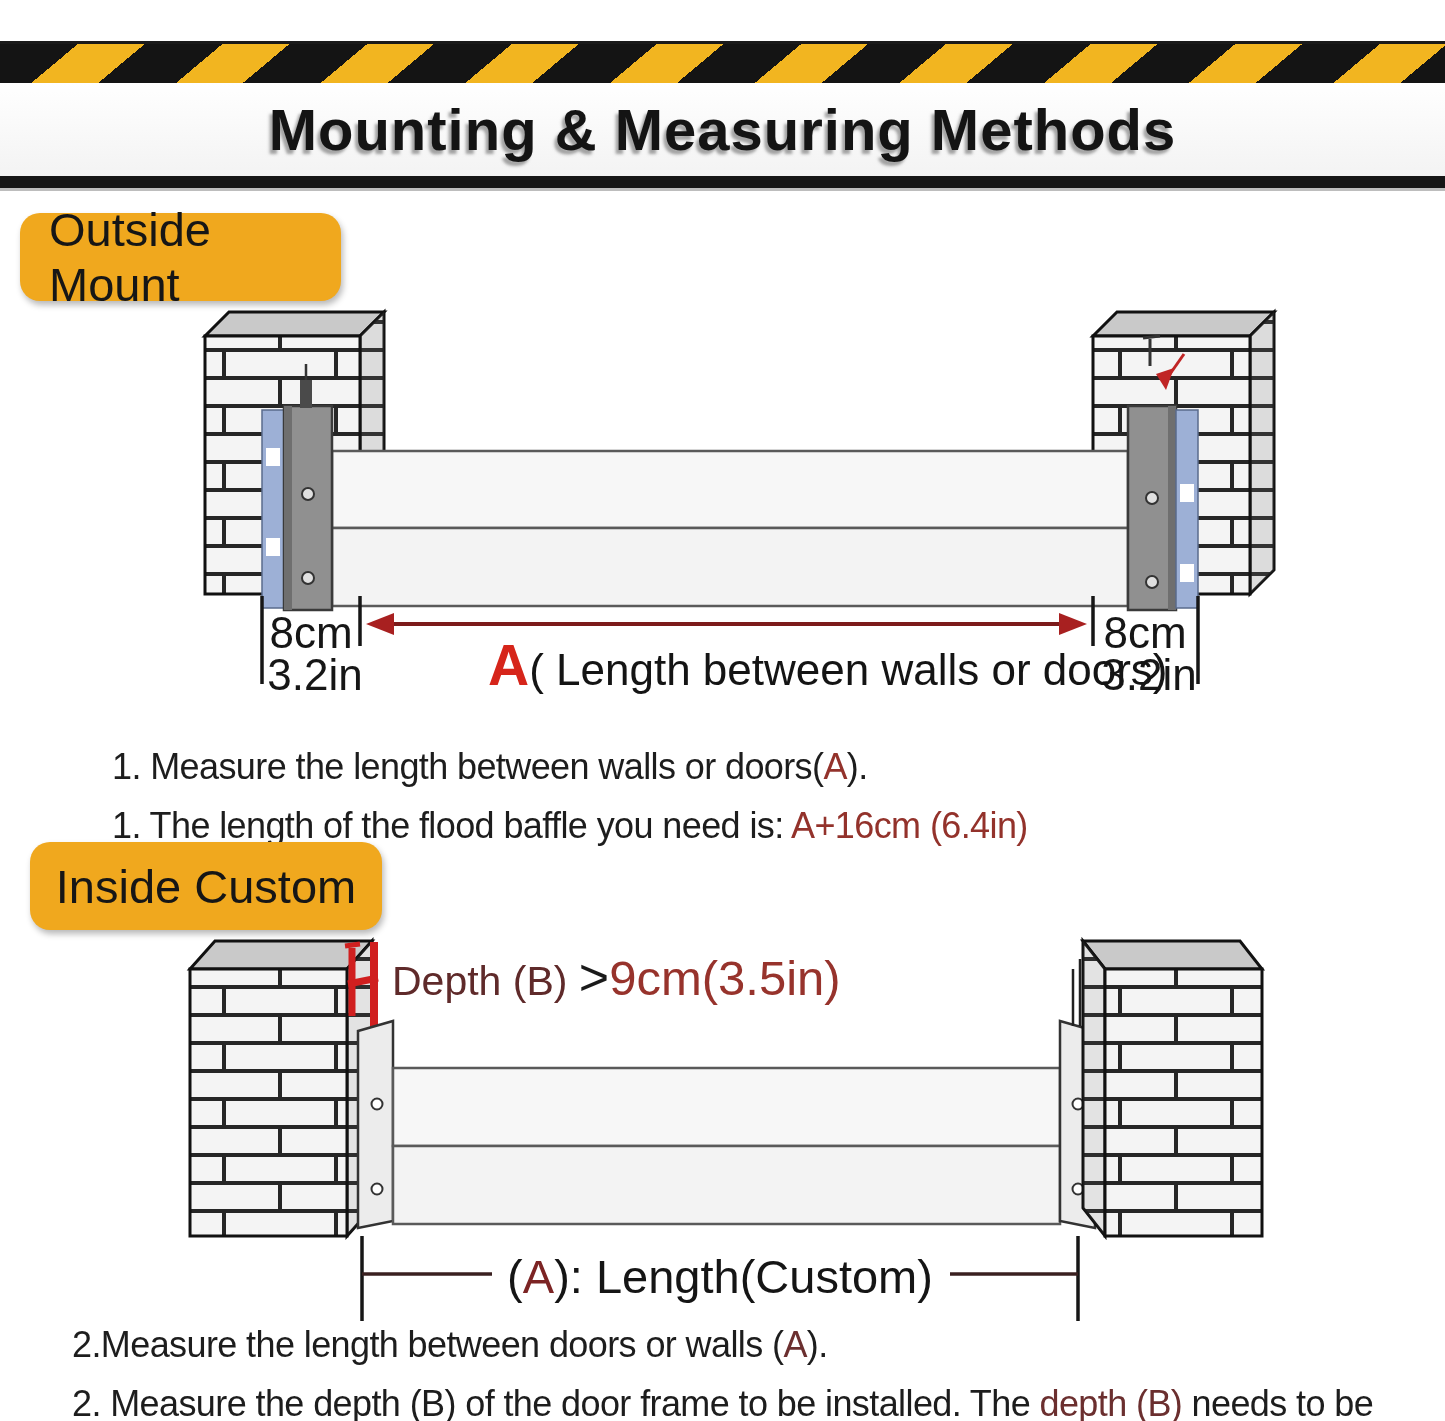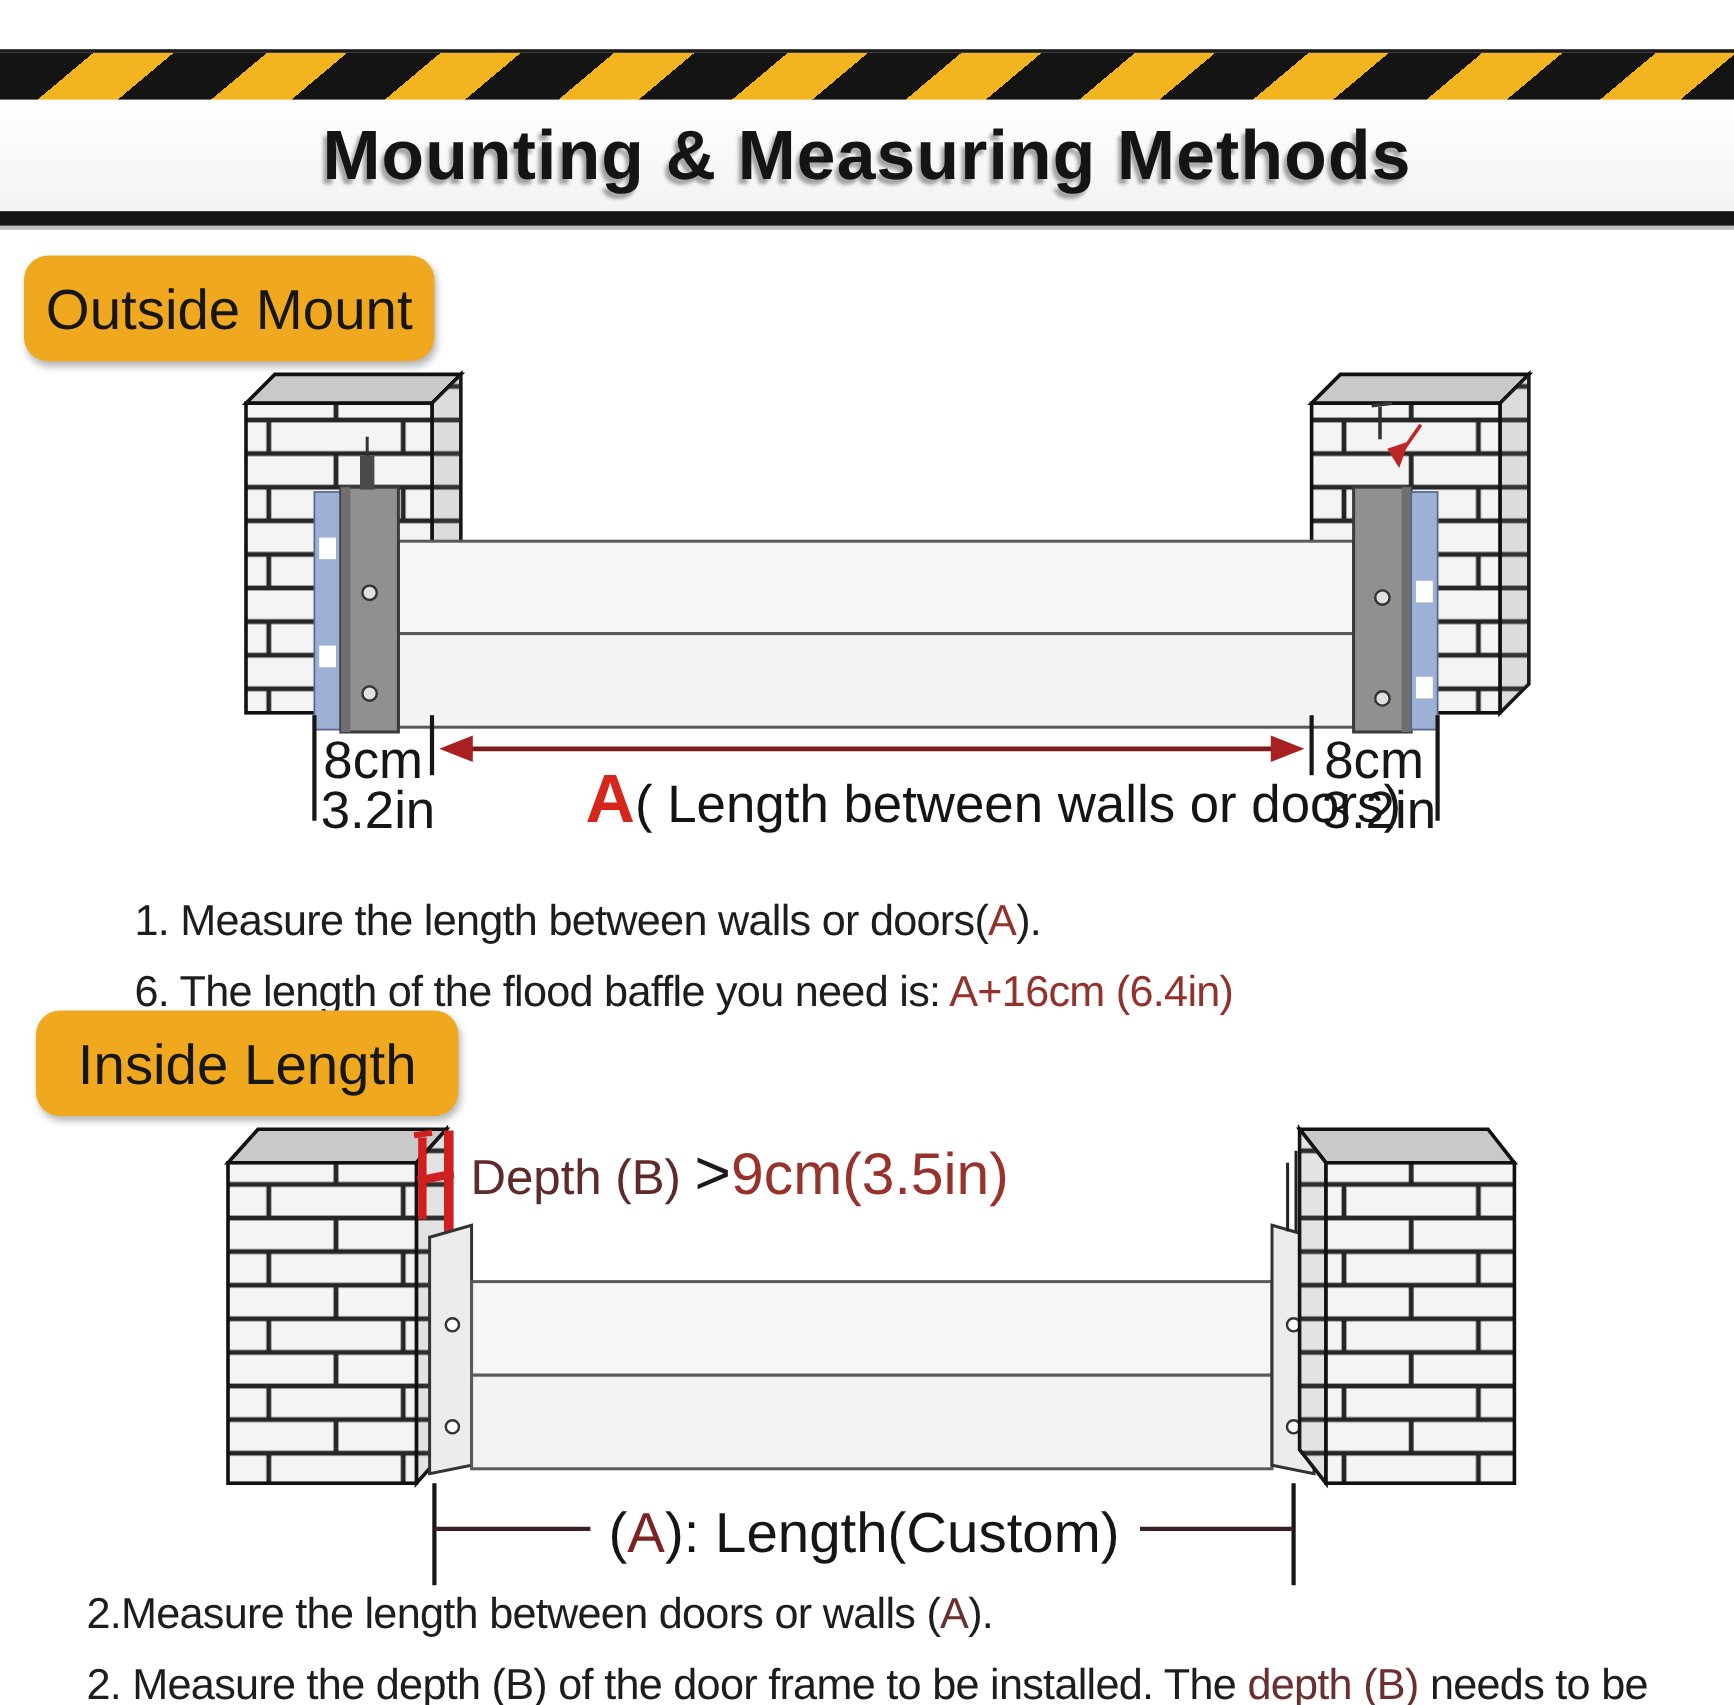--- a/index.html
+++ b/index.html
@@ -17,21 +17,21 @@
               background:linear-gradient(180deg,#ffffff 0%,#f3f3f3 100%);}
   .title{margin:0;font-size:58px;font-weight:700;letter-spacing:1px;color:#141414;
          text-shadow:-3px 4px 3px rgba(80,80,80,.5);}
   .divider{position:absolute;left:0;top:140px;width:100%;height:12px;background:#161616;
            border-bottom:3px solid #bdbdbd;}
 
   
   .badge{position:absolute;background:#f0a81e;border-radius:20px;
          display:flex;align-items:center;justify-content:center;
          font-size:47px;color:#161616;box-shadow:2px 4px 6px rgba(0,0,0,.28);}
-  .badge-outside{left:20px;top:177px;width:342px;height:88px;}
+  .badge-outside{left:20px;top:177px;width:292px;height:88px;padding-left:29px;}
   .badge-inside{left:30px;top:806px;width:352px;height:88px;}
 
   
   .diagram{position:absolute;left:0;width:1445px;}
   .diagram-outside{top:258px;height:400px;}
   .diagram-inside{top:895px;height:395px;}
 
   
   .steps{position:absolute;color:#1d1d1d;font-size:36px;letter-spacing:-0.6px;line-height:1.28;}
   .steps-outside{left:112px;top:708px;width:1300px;}
@@ -132,25 +132,25 @@
       <text class="dim-text" x="311" y="354" text-anchor="middle">8cm</text>
       <text class="dim-text" x="315" y="396" text-anchor="middle">3.2in</text>
       <text class="dim-text" x="1145" y="354" text-anchor="middle">8cm</text>
       <text class="dim-text" x="1149" y="396" text-anchor="middle">3.2in</text>
       <text x="488" y="391"><tspan class="span-letter">A</tspan><tspan class="span-label">( Length between walls or doors)</tspan></text>
     </g>
   </svg>
 
   <div class="steps steps-outside">
     <p class="step"><span>1. Measure the length between walls or doors(</span><span class="em-red">A</span><span>).</span></p>
-    <p class="step"><span>6. The length of the flood baffle you need is: </span><span class="em-red">A+16cm (6.4in)</span><span></span></p>
+    <p class="step"><span>1. The length of the flood baffle you need is: </span><span class="em-red">A+16cm (6.4in)</span><span></span></p>
   </div>
 
   <div class="badge badge-inside">
-    <span>Inside Length</span>
+    <span>Inside Custom</span>
   </div>
 
   <svg class="diagram diagram-inside" viewBox="0 0 1445 395">
     <defs>
       <pattern id="bricksB" width="112" height="56" patternUnits="userSpaceOnUse">
         <rect width="112" height="56" fill="#262626"></rect>
         <rect x="2" y="2" width="108" height="24" fill="#f4f4f4"></rect>
         <rect x="-54" y="30" width="108" height="24" fill="#f4f4f4"></rect>
         <rect x="58" y="30" width="108" height="24" fill="#f4f4f4"></rect>
       </pattern>

